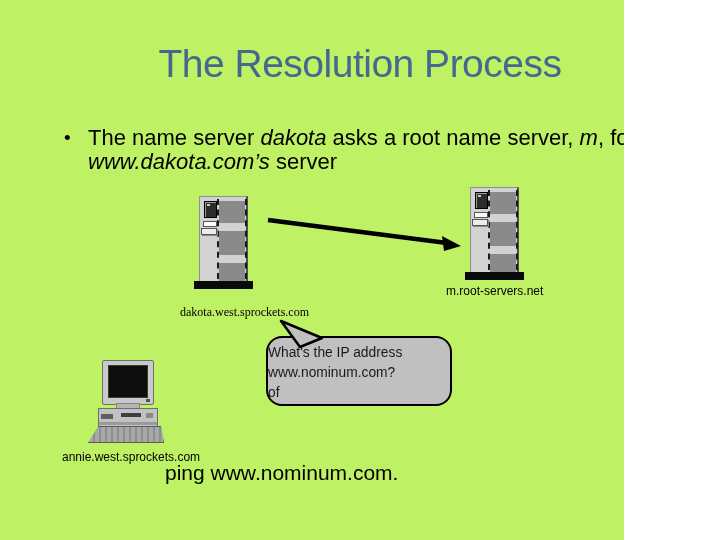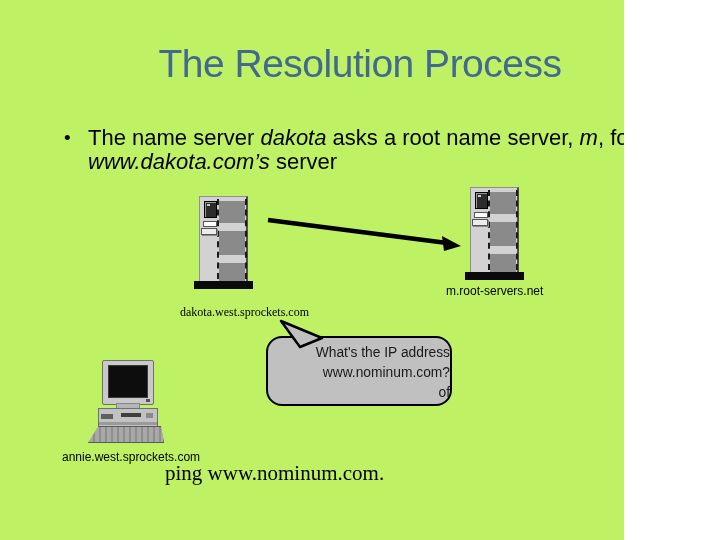--- a/index.html
+++ b/index.html
@@ -74,25 +74,25 @@
 
   
   .host-label { position:absolute; font-size:12px; color:#000; white-space:nowrap; }
   .lbl-dakota { left:180px; top:305px;font-family:Liberation Serif, serif; }
   .lbl-root   { left:446px; top:284px; }
   .lbl-annie  { left:62px;  top:450px; }
 
   
   .bubble { position:absolute; left:266px; top:336px; width:186px; height:70px;
             background:#c0c0c0; border:2.5px solid #000; border-radius:16px;
-            box-sizing:border-box; text-align:right; font-size:13.8px; color:#1a1a1a;
+            box-sizing:border-box; text-align:left; font-size:13.8px; color:#1a1a1a;
             line-height:20px; padding-top:5px; z-index:2; }
 
   
-  .command { position:absolute; left:165px; top:461px; font-family:Liberation Serif, serif;
+  .command { position:absolute; left:165px; top:461px; font-family:Liberation Sans, sans-serif;
              font-size:21px; color:#000; white-space:pre; }
 
   
   .overlay { position:absolute; left:0; top:0; width:720px; height:540px;
              pointer-events:none; z-index:5; }
 </style>
 </head>
 <body>
 
 <div class="slide">

